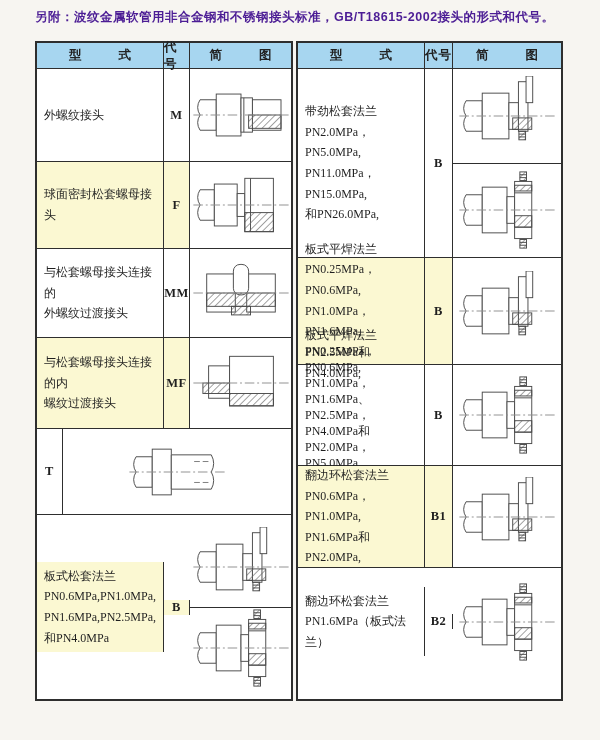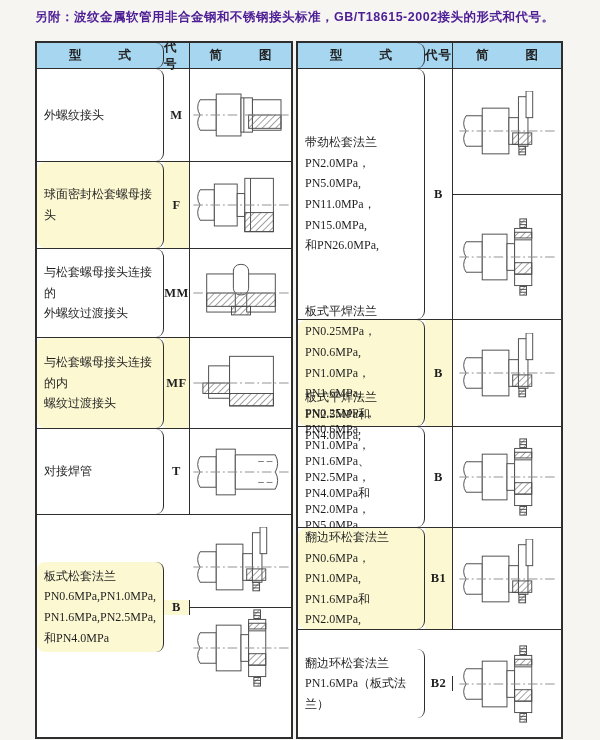--- a/index.html
+++ b/index.html
@@ -21,21 +21,21 @@
   .cell{box-sizing:border-box;}
   .type{display:flex;align-items:center;padding:4px 7px;border-right:1px solid var(--bd);font-size:12px;line-height:1.72;}
   .type .tx{white-space:pre-line;}
   .type .tx.tight{line-height:1.34;}
   .code{display:flex;align-items:center;justify-content:center;border-right:1px solid var(--bd);font-size:12.5px;font-weight:bold;letter-spacing:0.5px;}
   .sketch{flex:1;display:flex;flex-direction:column;background:#fff;}
   .dia{flex:1;display:flex;align-items:center;justify-content:center;overflow:hidden;}
   .dia + .dia{border-top:1px solid var(--bd);}
   .hl{background:var(--hl);}
   
-  .tbl .c1{width:127px;border-radius:8px;}
+  .tbl .c1{width:127px;}
   .tbl.left .c2{width:26px;}
   .tbl.right .c2{width:28px;}
   .tbl .c3{flex:1;}
 </style>
 </head>
 <body>
 
 <svg width="0" height="0" style="position:absolute">
   <defs>
     <pattern id="hatch" width="5" height="5" patternUnits="userSpaceOnUse" patternTransform="rotate(45)">
@@ -131,23 +131,20 @@
                 <rect x="38" y="14" width="46" height="52" fill="#fff" stroke="#4a4a4a" stroke-width="1"></rect>
                 <rect x="10" y="42" width="28" height="11" fill="url(#hatch)" stroke="#4a4a4a" stroke-width="1"></rect>
                 <rect x="38" y="53" width="46" height="13" fill="url(#hatch)" stroke="#4a4a4a" stroke-width="1"></rect>
                 <line x1="0" y1="42" x2="100" y2="42" stroke="#8d8d8d" stroke-width="1" stroke-dasharray="10 3 2 3"></line>
               </svg>
             </div>
         </div>
       </div>
 
       <div class="row" style="height:86px">
-        <div class="cell type c1">
-            <span class="tx">对接焊管</span>
-          </div>
         <div class="cell code c2">T</div>
         <div class="cell sketch c3">
           <div class="dia">
               <svg viewBox="0 0 100 84" width="96" height="80">
                 <path d="M24,26 H7 q-5,8 0,16 q-5,8 0,16 H24" fill="#fff" stroke="#4a4a4a" stroke-width="1"></path>
                 <line x1="24" y1="26" x2="24" y2="58" stroke="#4a4a4a" stroke-width="1"></line>
                 <rect x="24" y="18" width="20" height="48" fill="#fff" stroke="#4a4a4a" stroke-width="1"></rect>
                 <path d="M44,24 H86 q5,9 0,18 q5,9 0,18 H44 Z" fill="#fff" stroke="#4a4a4a" stroke-width="1"></path>
                 <line x1="68" y1="31" x2="83" y2="31" stroke="#7a7a7a" stroke-width="1" stroke-dasharray="6 3"></line>
                 <line x1="68" y1="53" x2="83" y2="53" stroke="#7a7a7a" stroke-width="1" stroke-dasharray="6 3"></line>
@@ -207,21 +204,21 @@
 
     <div class="tgap"></div>
 
     <div class="tbl right">
       <div class="hdr">
         <div class="hcell hc1 c1 wide">型 式</div>
         <div class="hcell hc2 c2">代号</div>
         <div class="hcell c3 wide">简 图</div>
       </div>
 
-      <div class="row" style="height:251px">
+      <div class="row" style="height:189px">
         <div class="cell type c1">
             <span class="tx">带劲松套法兰
 PN2.0MPa，PN5.0MPa,
 PN11.0MPa，PN15.0MPa,
 和PN26.0MPa,</span>
           </div>
         <div class="cell code c2">B</div>
         <div class="cell sketch c3">
           <div class="dia">
               <svg viewBox="0 0 100 84" width="96" height="80">

